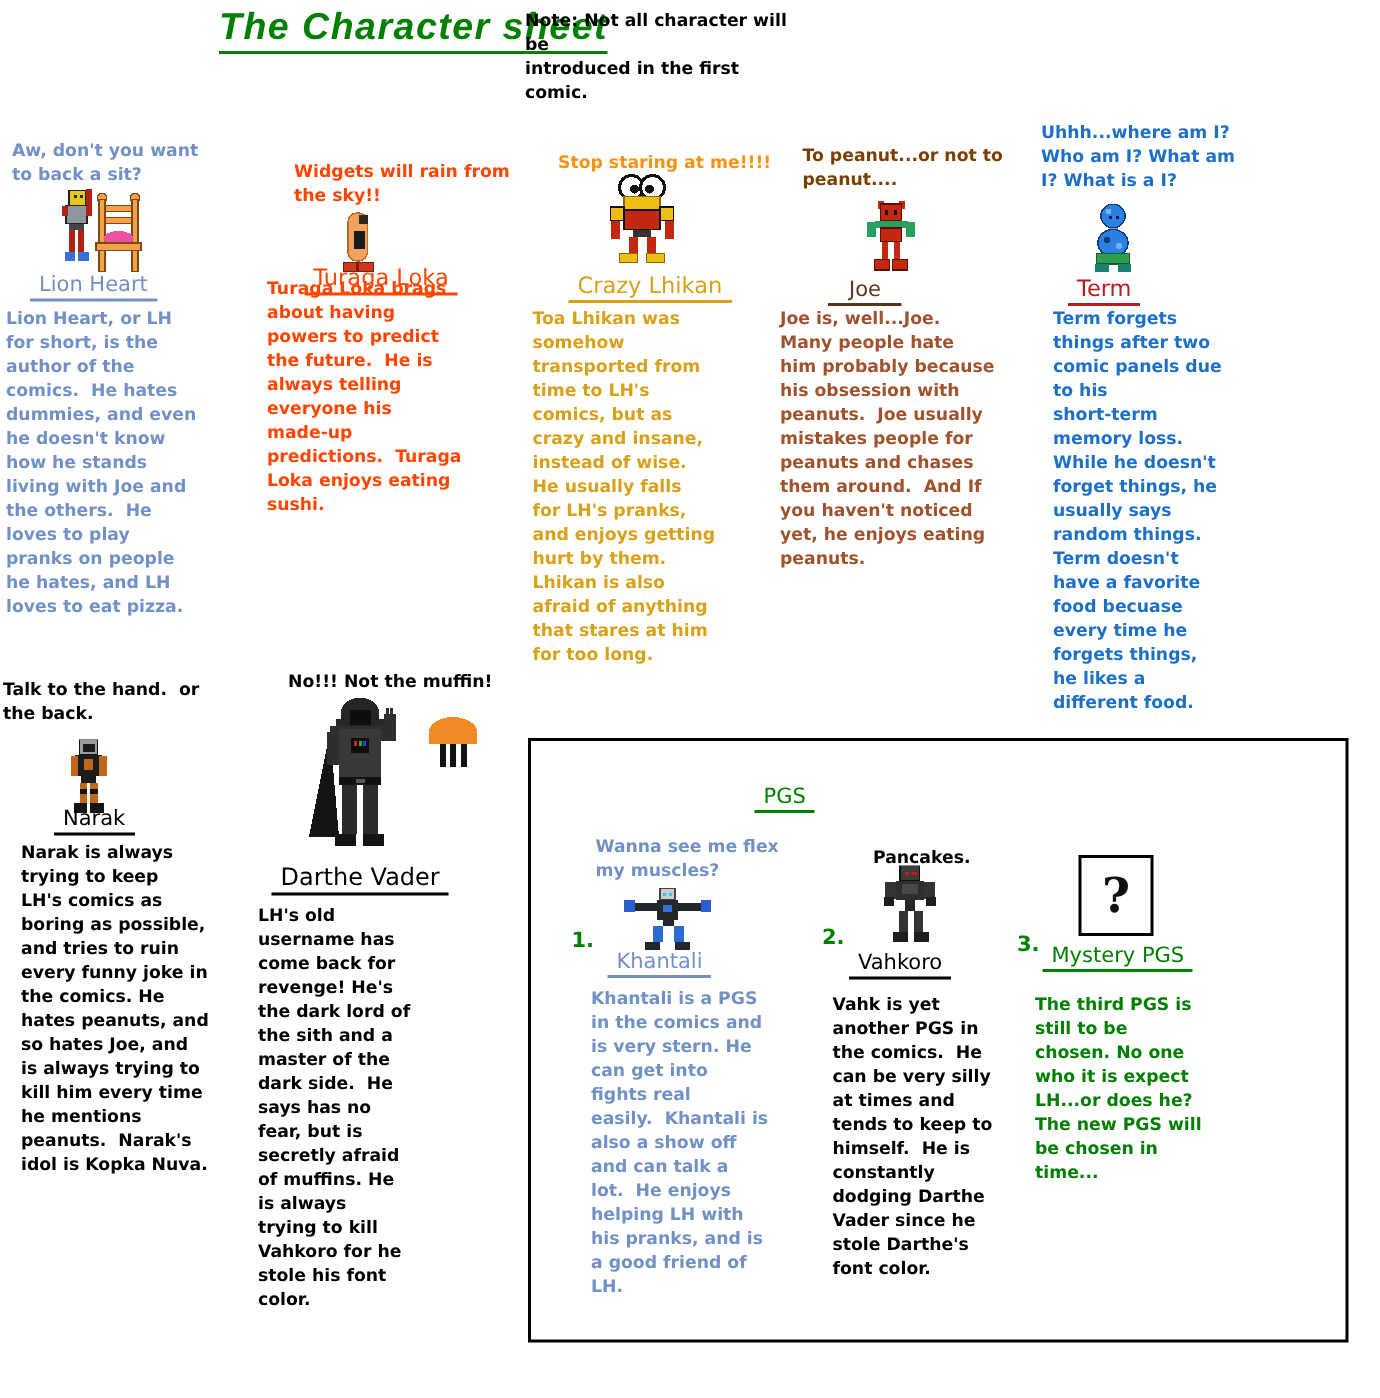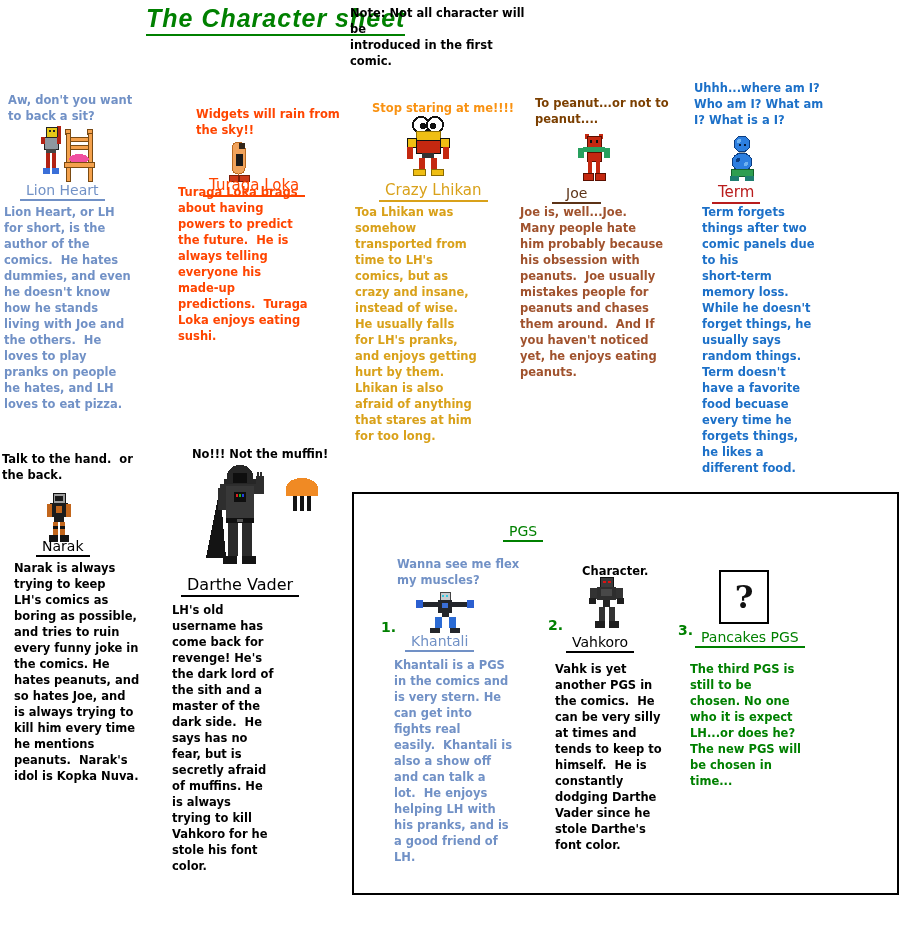--- a/index.html
+++ b/index.html
@@ -315,21 +315,21 @@
 fights real
 easily.  Khantali is
 also a show off
 and can talk a
 lot.  He enjoys
 helping LH with
 his pranks, and is
 a good friend of
 LH.</div>
 
-<div class="abs speech" style="left: 582px; top: 563px; width: 80px; color: rgb(0, 0, 0);">Character.</div>
+<div class="abs speech" style="left: 582px; top: 563px; width: 80px; color: rgb(0, 0, 0);">Pancakes.</div>
 <svg class="abs" style="left:586px; top:577px;" width="42" height="56" viewBox="0 0 42 56">
   <rect x="14" y="0" width="13" height="10" fill="#3C3C3C" stroke="#111"></rect>
   <rect x="17" y="4" width="3" height="2" fill="#E01010"></rect>
   <rect x="22" y="4" width="3" height="2" fill="#E01010"></rect>
   <rect x="11" y="10" width="19" height="13" fill="#2E2E2E"></rect>
   <rect x="15" y="12" width="11" height="7" fill="#484848"></rect>
   <rect x="4" y="11" width="7" height="11" fill="#333"></rect>
   <rect x="30" y="11" width="7" height="11" fill="#333"></rect>
   <rect x="3" y="21" width="7" height="6" fill="#1E1E1E"></rect>
   <rect x="31" y="21" width="7" height="6" fill="#1E1E1E"></rect>
@@ -349,21 +349,21 @@
 tends to keep to
 himself.  He is
 constantly
 dodging Darthe
 Vader since he
 stole Darthe's
 font color.</div>
 
 <div class="abs qbox" style="left:719px; top:570px; width:46px; height:50px;">?</div>
 <div class="abs num" style="left: 678px; top: 622px; color: rgb(0, 128, 0);">3.</div>
-<div class="abs name" style="left: 695px; top: 629px; font-size: 14px; color: rgb(0, 128, 0);">Pancakes PGS</div>
+<div class="abs name" style="left: 695px; top: 629px; font-size: 14px; color: rgb(0, 128, 0);">Mystery PGS</div>
 <div class="abs desc" style="left: 690px; top: 661px; width: 138px; color: rgb(0, 128, 0);">The third PGS is
 still to be
 chosen. No one
 who it is expect
 LH...or does he?
 The new PGS will
 be chosen in
 time...</div>
 
 </body></html>

